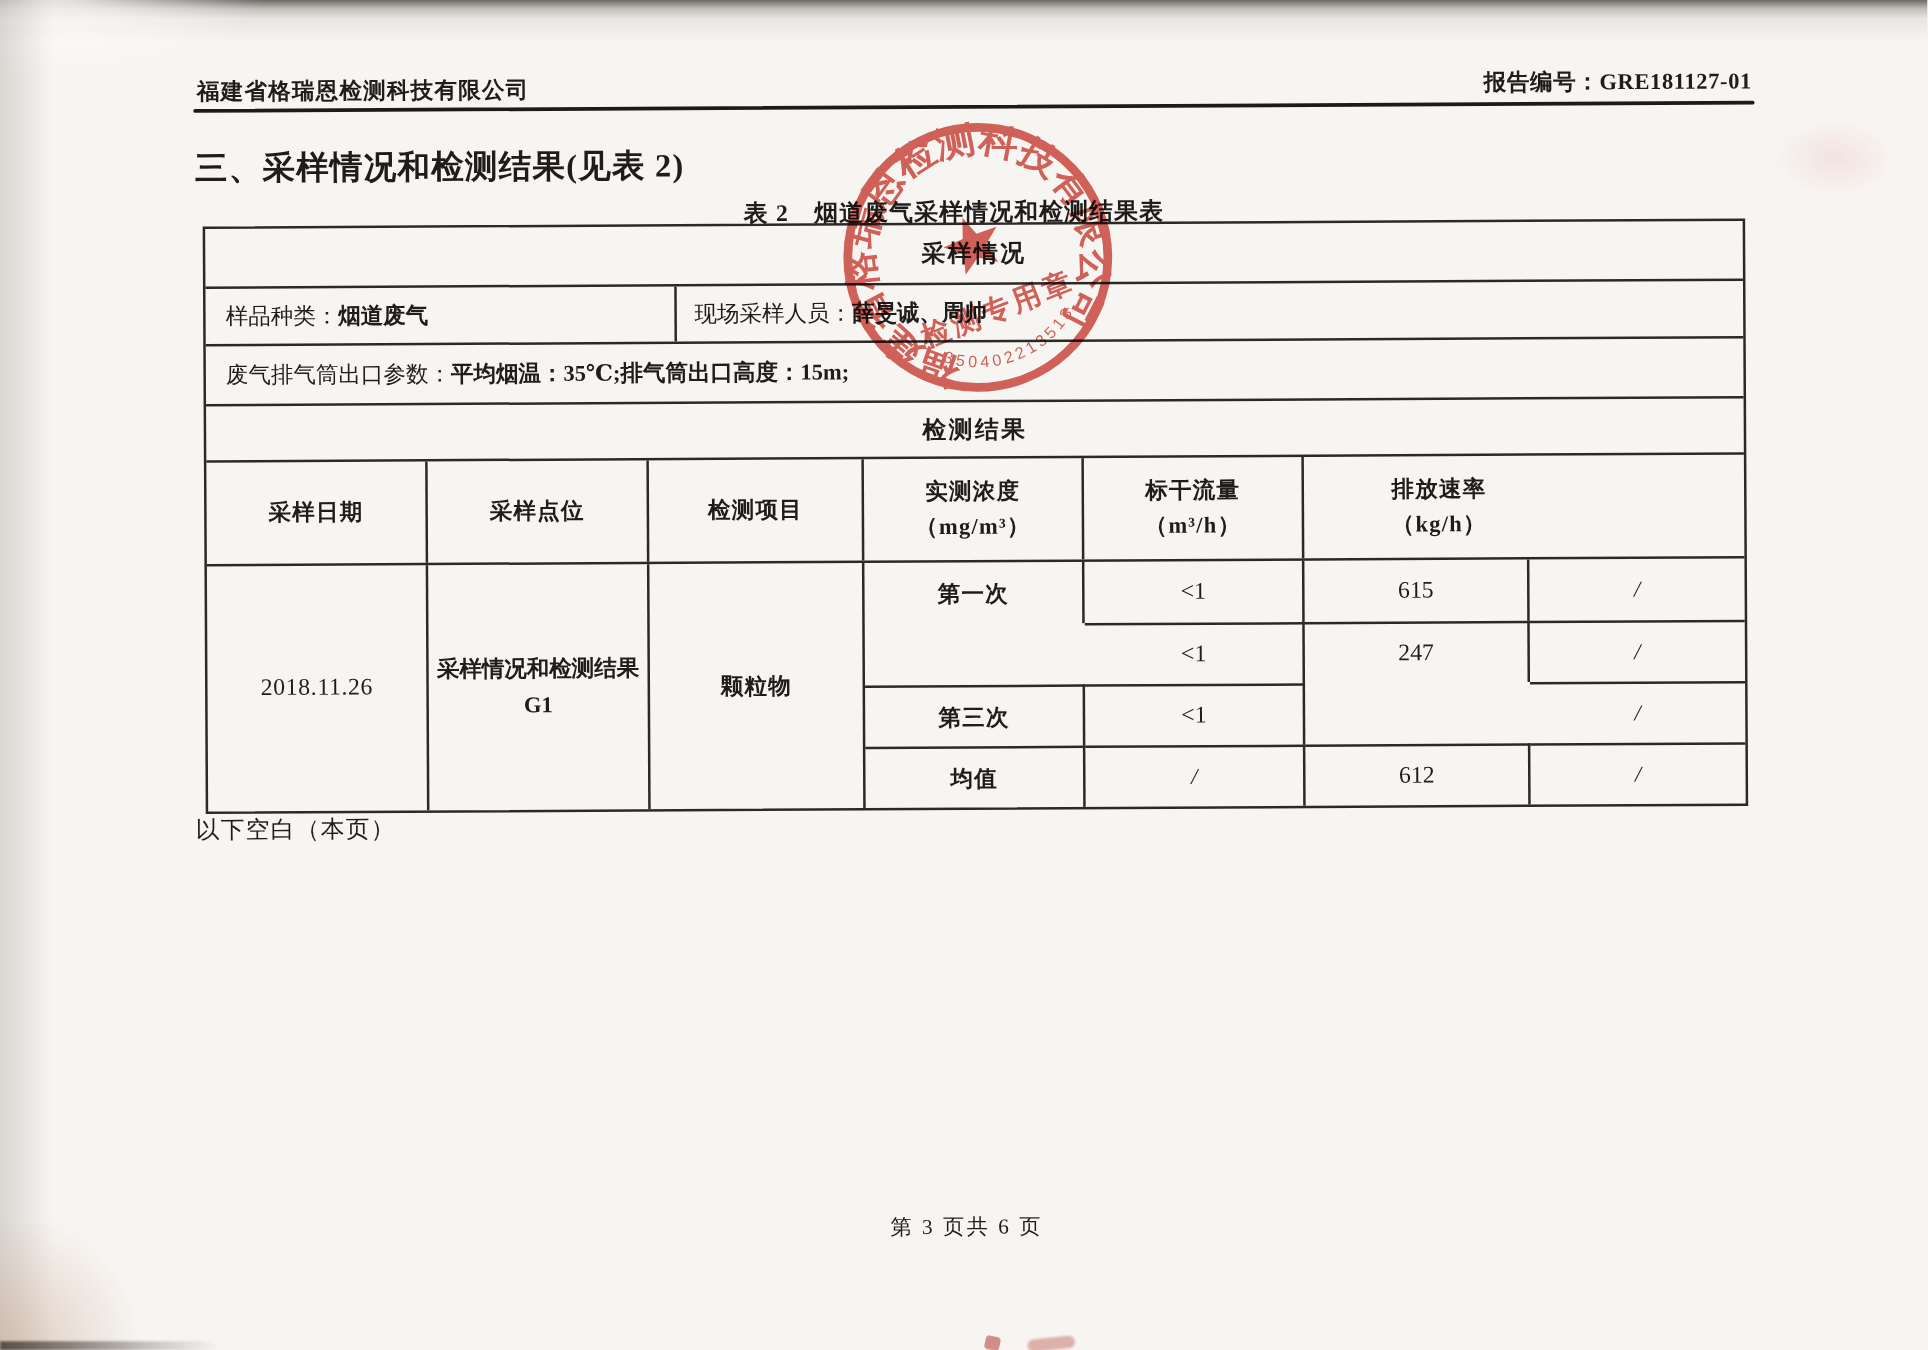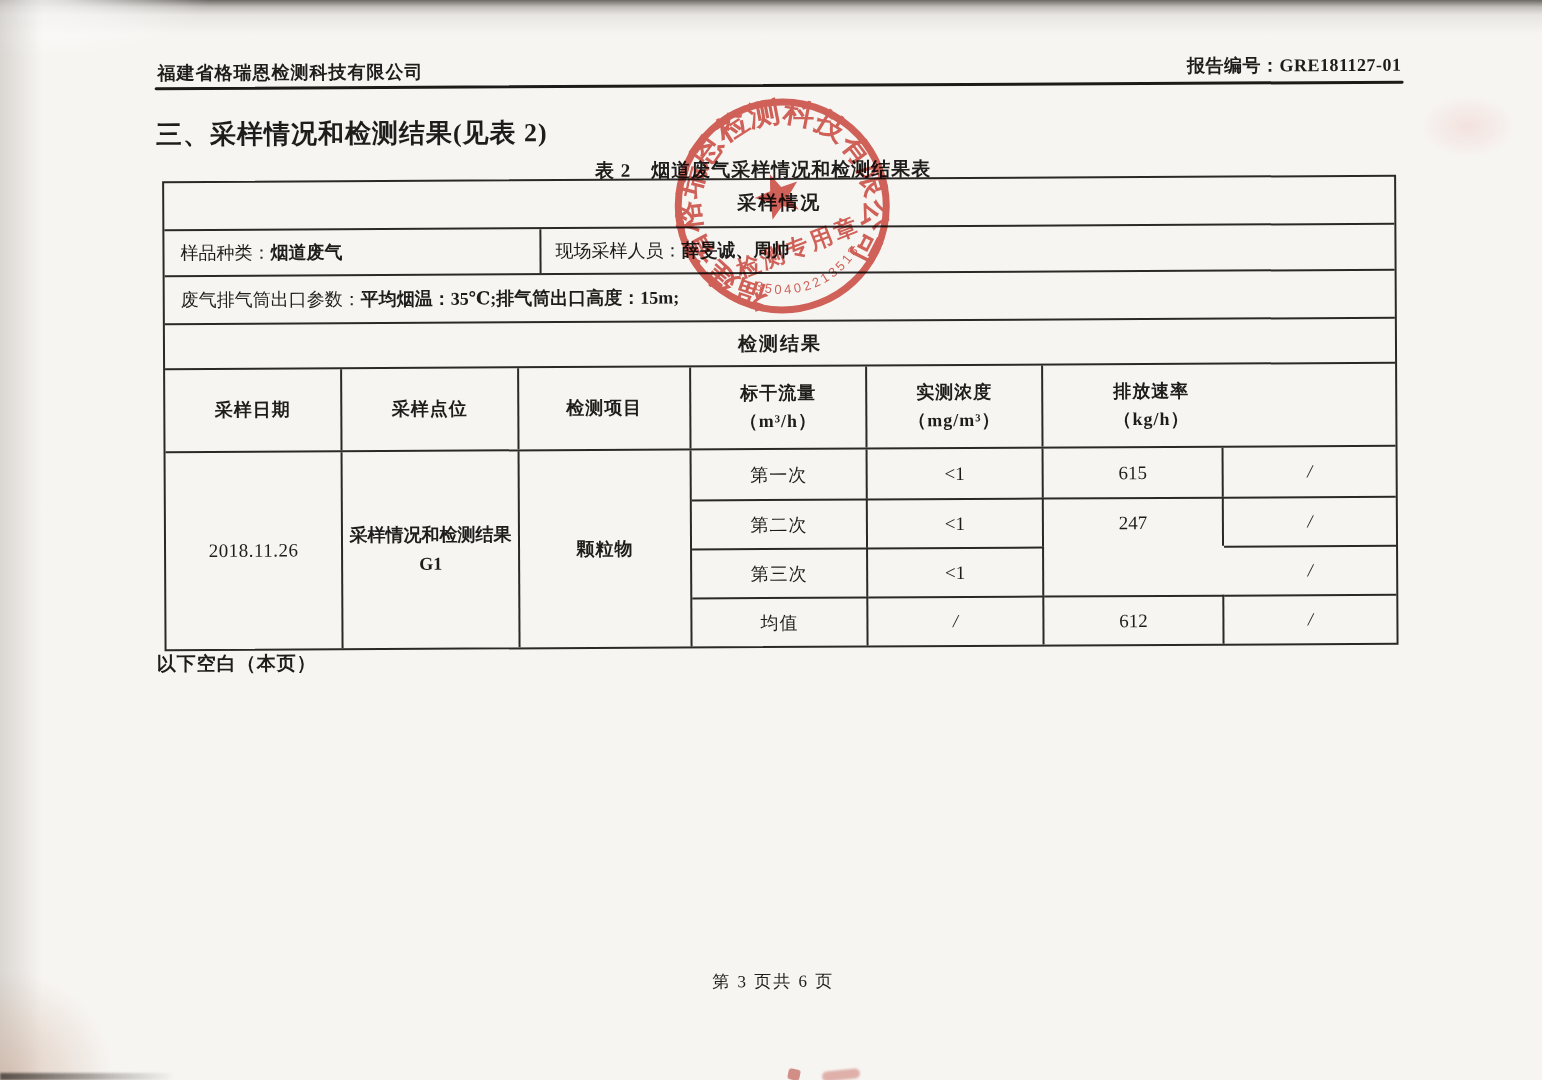--- a/index.html
+++ b/index.html
@@ -45,25 +45,25 @@
 
   .grid-body{display:grid;grid-template-columns:177px 177px 172px 176px 176px 180px 172px;
              grid-template-rows:49px 49px 49px 49px;height:196px;box-sizing:border-box;}
   .grid-body .c{box-sizing:border-box;display:flex;align-items:center;justify-content:center;
                 text-align:center;font-size:18px;}
   .br{border-right:2px solid #2b2927;}
   .bt{border-top:2px solid #2b2927;}
   .c.date{font-size:19px;letter-spacing:.5px;}
   .c.point{flex-direction:column;line-height:1.6;font-weight:600;}
   .c.item{font-weight:600;letter-spacing:1px;}
-  .c.freq{font-weight:400;letter-spacing:1px;}
+  .c.freq{font-weight:700;letter-spacing:1px;}
   .c.num{font-size:19px;}
   .c.slash{font-size:18px;font-style:italic;}
 
-  .below-blank{position:absolute;left:156px;top:648px;font-size:19px;font-weight:700;letter-spacing:1px;}
+  .below-blank{position:absolute;left:156px;top:648px;font-size:19px;font-weight:400;letter-spacing:1px;}
   .footer-page{position:absolute;left:0;right:0;top:970px;text-align:center;font-size:17px;letter-spacing:2px;}
 
   
   #stamp{position:absolute;left:668px;top:90px;width:232px;height:232px;
          transform:rotate(-21deg);opacity:.78;mix-blend-mode:multiply;pointer-events:none;}
   #stamp text{fill:#c4372d;}
   .pink-smudge{position:absolute;left:1395px;top:80px;width:150px;height:100px;pointer-events:none;
     background:radial-gradient(ellipse 70px 45px at 50% 50%, rgba(225,140,135,.18), rgba(225,140,135,0) 70%);}
 
   
@@ -123,47 +123,46 @@
       </div>
       <div class="hc">
         <span>采样点位</span>
         <span></span>
       </div>
       <div class="hc">
         <span>检测项目</span>
         <span></span>
       </div>
       <div class="hc">
+        <span>实测浓度</span>
+        <span>（mg/m³）</span>
+      </div>
+      <div class="hc">
         <span>标干流量</span>
         <span>（m³/h）</span>
-      </div>
-      <div class="hc">
-        <span>实测浓度</span>
-        <span>（mg/m³）</span>
       </div>
       <div class="hc">
         <span>排放速率</span>
         <span>（kg/h）</span>
       </div>
     </div>
 
     <div class="grid-body">
       <div class="c date br" style="grid-area:1/1/5/2">2018.11.26</div>
       <div class="c point br" style="grid-area:1/2/5/3">
         <span>采样情况和检测结果</span>
         <span>G1</span>
       </div>
       <div class="c item br" style="grid-area:1/3/5/4">颗粒物</div>
 
       <div class="c freq br" style="grid-area:1/4">第一次</div>
       <div class="c num br" style="grid-area:1/5">&lt;1</div>
       <div class="c num br" style="grid-area:1/6">615</div>
       <div class="c slash" style="grid-area:1/7">/</div>
 
-      <div class="c freq br bt" style="grid-area:2/4">第二次</div>
       <div class="c num br bt" style="grid-area:2/5">&lt;1</div>
       <div class="c num br bt" style="grid-area:2/6">247</div>
       <div class="c slash bt" style="grid-area:2/7">/</div>
 
       <div class="c freq br bt" style="grid-area:3/4">第三次</div>
       <div class="c num br bt" style="grid-area:3/5">&lt;1</div>
       <div class="c slash bt" style="grid-area:3/7">/</div>
 
       <div class="c freq br bt" style="grid-area:4/4">均值</div>
       <div class="c slash br bt" style="grid-area:4/5">/</div>

